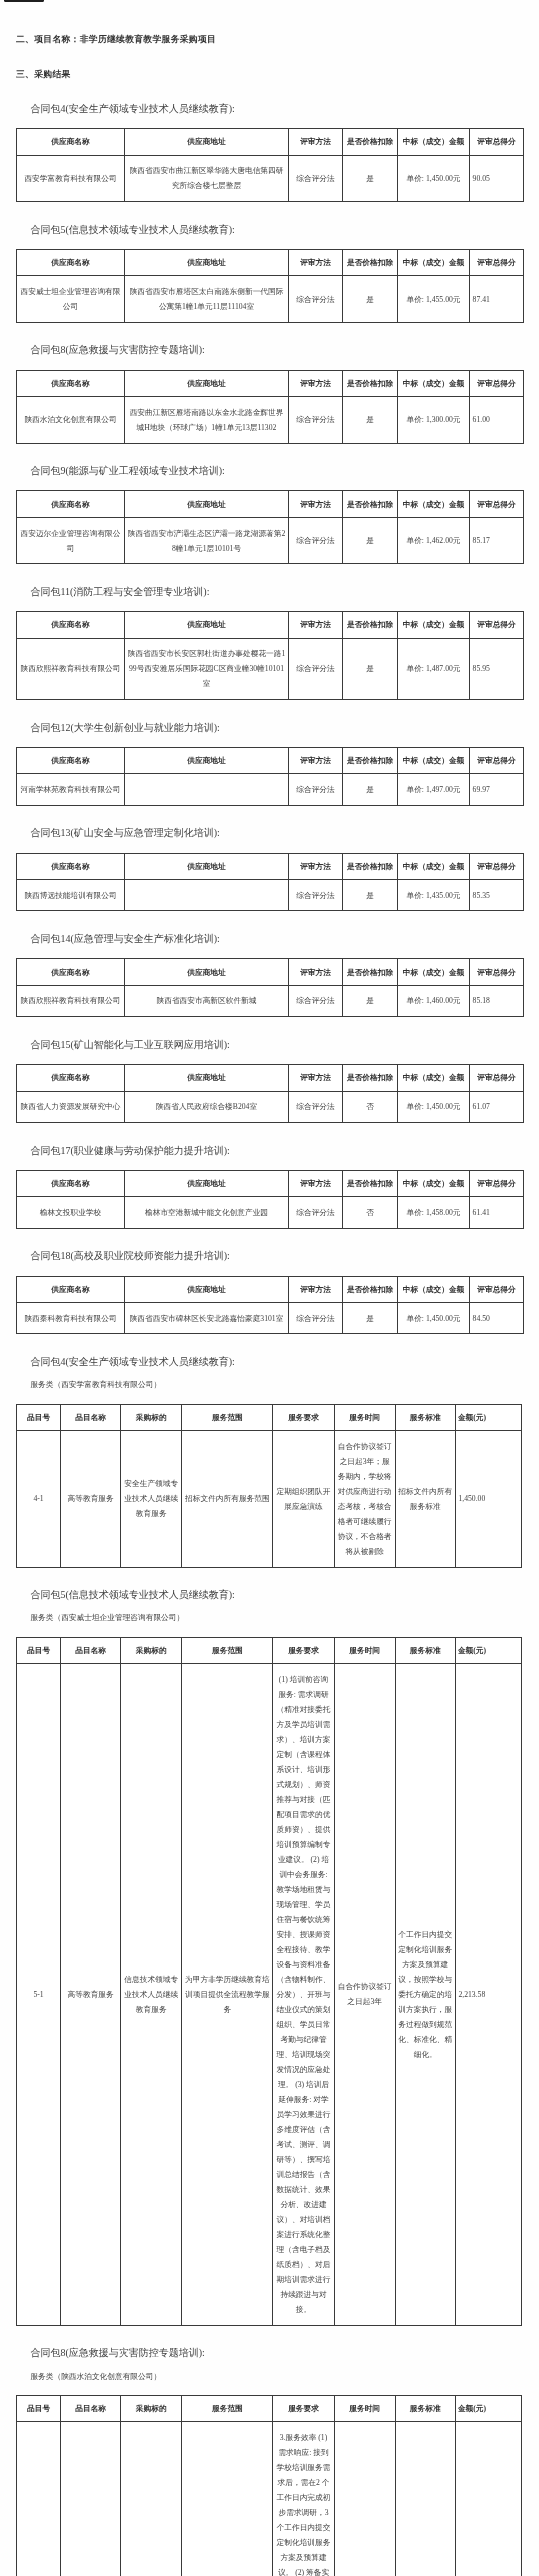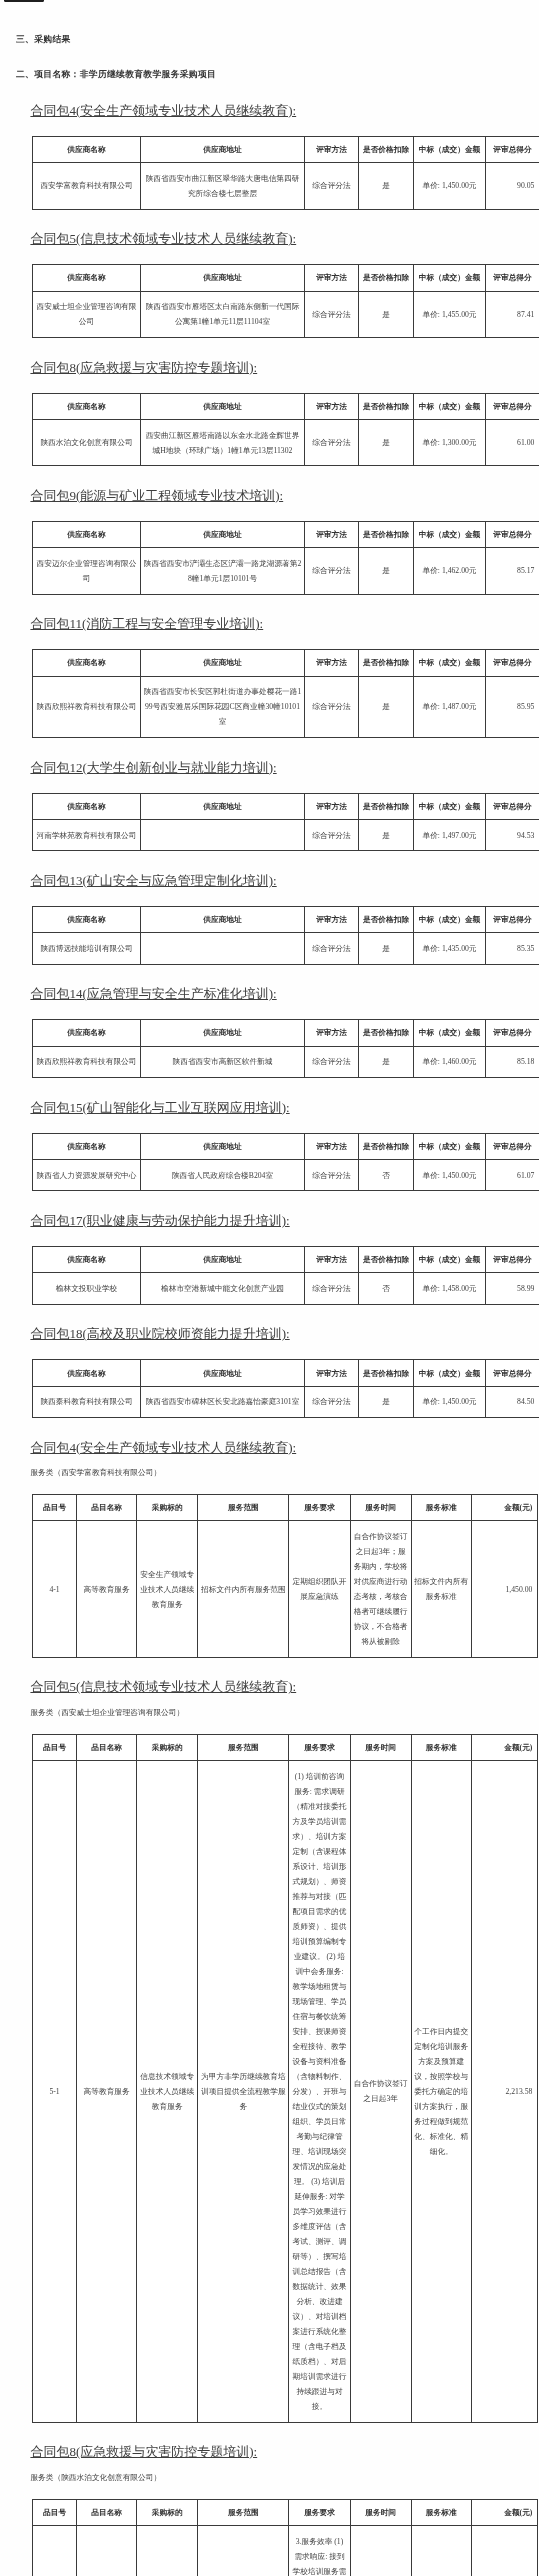--- a/index.html
+++ b/index.html
@@ -3,43 +3,43 @@
 <meta charset="utf-8">
 <style>
   html,body{margin:0;padding:0;background:#fdfdfd;}
   .page{position:relative;width:539px;height:3938px;margin:0 auto;background:#fefefe;
         overflow:hidden;box-sizing:border-box;font-family:"Liberation Serif",serif;color:#3d3d3d;}
   .sliver{position:absolute;top:0;left:3.6px;width:40px;height:2.1px;background:#1f1f1f;border-radius:0 0 1.5px 1.5px;}
   .content{padding:11.3px 16.5px 0 16px;}
   .h-main{font-family:"Liberation Sans",sans-serif;font-weight:bold;font-size:8.8px;color:#333;
           margin:23px 0 0 0;letter-spacing:0.3px;}
   .h-main.first{margin-top:11.3px;}
-  .pkg-title{font-size:13px;color:#3d3d3d;margin:20.6px 0 12.4px 14.4px;text-decoration:underline;}
+  .pkg-title{font-size:10px;color:#3d3d3d;margin:20.6px 0 12.4px 14.4px;}
   .pkg-sub{font-size:7.7px;color:#3d3d3d;margin:-1px 0 13.4px 14.4px;}
   .tbl{border-collapse:collapse;table-layout:fixed;width:506px;background:#fff;}
   .tbl th,.tbl td{border:0.5px solid #3a3a3a;text-align:center;vertical-align:middle;
        font-size:7.7px;line-height:15px;color:#3f3f3f;padding:7.7px 2.6px;word-break:break-all;overflow-wrap:break-word;}
   .tbl th{font-weight:bold;padding:5.2px 2.1px;font-size:7.7px;color:#333;}
-  .tbl th.num,.tbl td.num{text-align:right;padding-right:4.6px;}
-  .table-wrap{margin:16px;}
+  .tbl th.num,.tbl td.num{text-align:left;padding-right:4.6px;}
+  .table-wrap{margin:0;}
 </style>
 </head>
 <body>
 
 <div class="page">
   <div class="sliver"></div>
   <div class="content">
 
 
-    <div class="h-main">三、采购结果</div>
-
     <div class="h-main">
       <span>二、项目名称：</span><span>非学历继续教育教学服务采购项目</span>
     </div>
 
+    <div class="h-main">三、采购结果</div>
+
     <div id="result-packages">
   <section class="pkg">
     <p class="pkg-title">合同包4(安全生产领域专业技术人员继续教育):</p>
     <div class="table-wrap">
       <table class="tbl result-tbl">
         <colgroup>
           <col style="width:108px">
                 <col style="width:164px">
                 <col style="width:54px">
           <col style="width:55px">
@@ -236,21 +236,21 @@
             <th>评审总得分</th>
           </tr>
         </thead>
         <tbody>
           <tr>
             <td>河南学林苑教育科技有限公司</td>
             <td></td>
             <td>综合评分法</td>
             <td>是</td>
             <td>单价: 1,497.00元</td>
-            <td class="num">94.53</td>
+            <td class="num">69.97</td>
           </tr>
         </tbody>
       </table>
     </div>
   </section>
 
   <section class="pkg">
     <p class="pkg-title">合同包13(矿山安全与应急管理定制化培训):</p>
     <div class="table-wrap">
       <table class="tbl result-tbl">
@@ -380,21 +380,21 @@
             <th>评审总得分</th>
           </tr>
         </thead>
         <tbody>
           <tr>
             <td>榆林文投职业学校</td>
             <td>榆林市空港新城中能文化创意产业园</td>
             <td>综合评分法</td>
             <td>否</td>
             <td>单价: 1,458.00元</td>
-            <td class="num">58.99</td>
+            <td class="num">61.41</td>
           </tr>
         </tbody>
       </table>
     </div>
   </section>
 
   <section class="pkg">
     <p class="pkg-title">合同包18(高校及职业院校师资能力提升培训):</p>
     <div class="table-wrap">
       <table class="tbl result-tbl">

